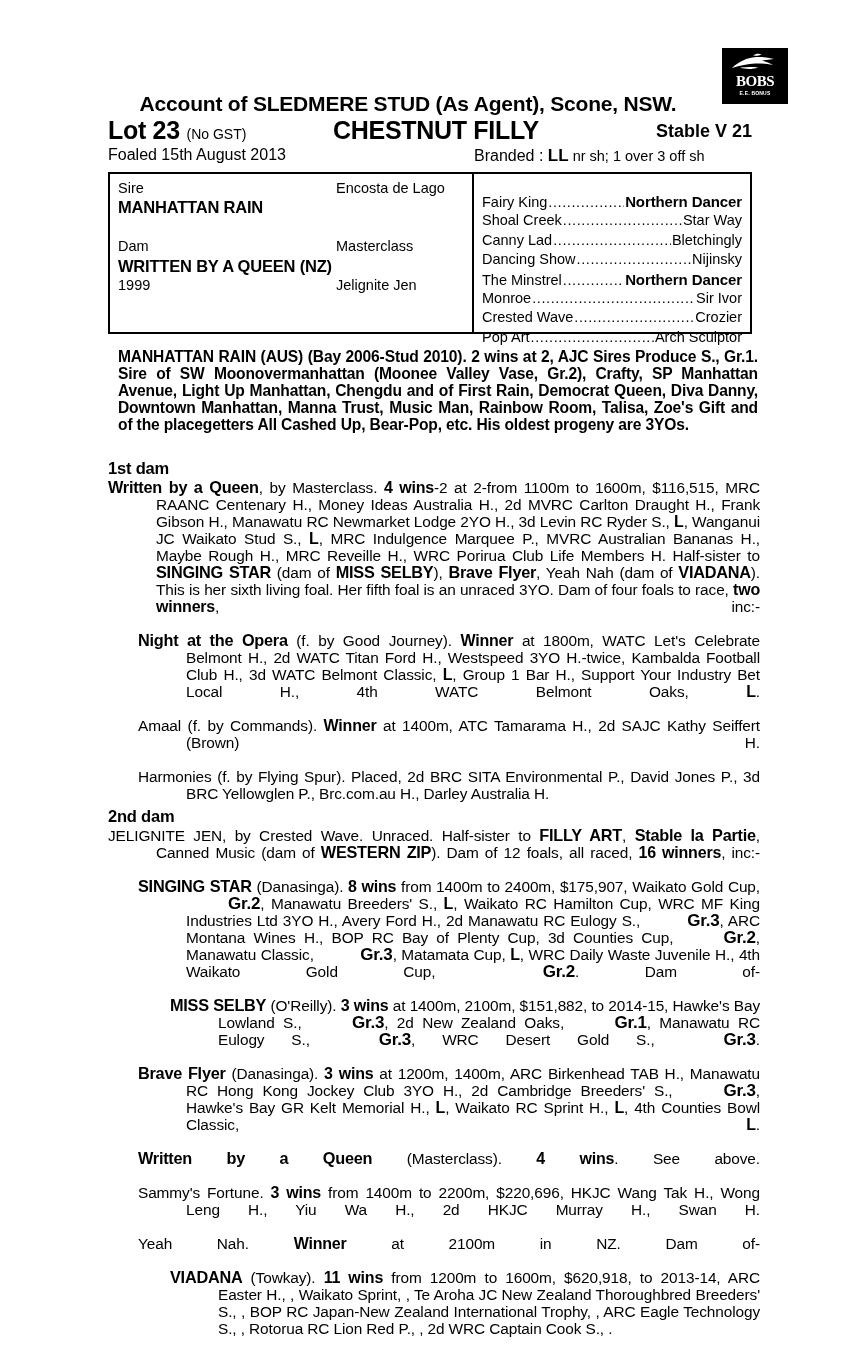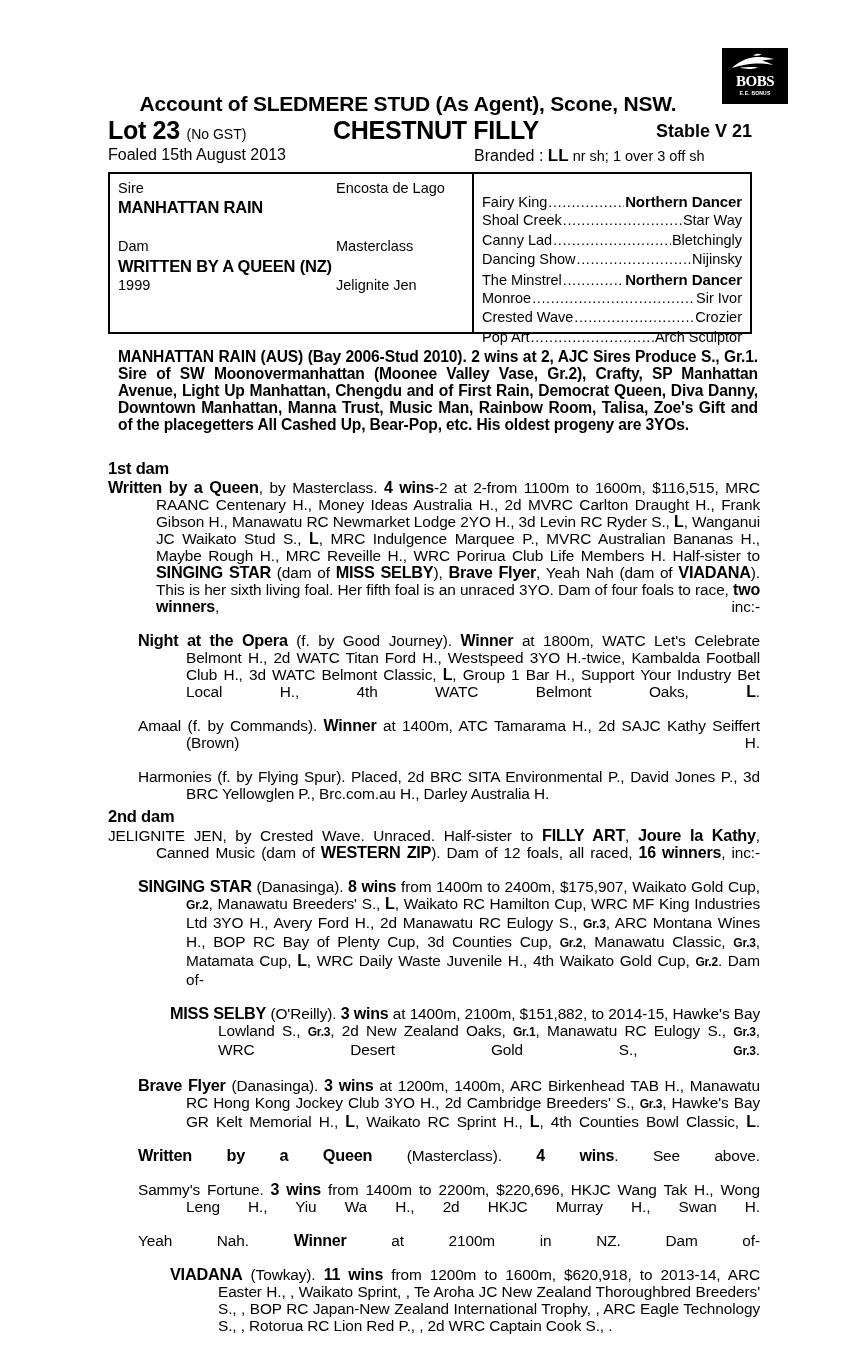--- a/index.html
+++ b/index.html
@@ -249,21 +249,21 @@
   .entry.last:after { display: none; }
 
   
   .lvl0 { padding-left: 0px;  text-indent: -0px; margin-left: 48px; }
   .lvl0 { margin-left: 48px; text-indent: -48px; }
   .lvl1 { margin-left: 78px; text-indent: -48px; }
   .lvl2 { margin-left: 110px; text-indent: -48px; }
 
   b.n { font-weight: bold; font-size: 16.3px; letter-spacing: -0.25px; }
   b.w { font-weight: bold; font-size: 16px; letter-spacing: -0.2px; }
-  b.g { font-weight: bold; font-size: 12px; letter-spacing: -0.2px; }
+  b.g { font-weight: bold; font-size: 17px; letter-spacing: -0.2px; margin-left: 42px; }
   b.L { font-weight: bold; font-size: 16px; }
 </style>
 </head>
 <body>
 
 <div class="page">
 
   <div class="bobs-logo">
     <svg width="66" height="30" viewBox="0 0 66 30">
       <path d="M10 20 C16 14, 24 10, 34 9 C40 8.6, 46 9.6, 52 11 C48 11.6, 44 12, 40 12.4 C44 13.6, 48 15, 51 17 C45 16, 39 15.2, 33 15.6 C26 16, 18 17.8, 10 20 Z" fill="#ffffff"></path>
@@ -371,21 +371,21 @@
         <div class="entry lvl0"><b class="n">Written by a Queen</b>, by Masterclass. <b class="w">4 wins</b>-2 at 2-from 1100m to 1600m, $116,515, MRC RAANC Centenary H., Money Ideas Australia H., 2d MVRC Carlton Draught H., Frank Gibson H., Manawatu RC Newmarket Lodge 2YO H., 3d Levin RC Ryder S., <b class="L">L</b>, Wanganui JC Waikato Stud S., <b class="L">L</b>, MRC Indulgence Marquee P., MVRC Australian Bananas H., Maybe Rough H., MRC Reveille H., WRC Porirua Club Life Members H. Half-sister to <b class="n">SINGING STAR</b> (dam of <b class="n">MISS SELBY</b>), <b class="n">Brave Flyer</b>, Yeah Nah (dam of <b class="n">VIADANA</b>). This is her sixth living foal. Her fifth foal is an unraced 3YO. Dam of four foals to race, <b class="w">two winners</b>, inc:-</div>
         <div class="entry lvl1"><b class="n">Night at the Opera</b> (f. by Good Journey). <b class="w">Winner</b> at 1800m, WATC Let's Celebrate Belmont H., 2d WATC Titan Ford H., Westspeed 3YO H.-twice, Kambalda Football Club H., 3d WATC Belmont Classic, <b class="L">L</b>, Group 1 Bar H., Support Your Industry Bet Local H., 4th WATC Belmont Oaks, <b class="L">L</b>.</div>
         <div class="entry lvl1">Amaal (f. by Commands). <b class="w">Winner</b> at 1400m, ATC Tamarama H., 2d SAJC Kathy Seiffert (Brown) H.</div>
         <div class="entry lvl1 last">Harmonies (f. by Flying Spur). Placed, 2d BRC SITA Environmental P., David Jones P., 3d BRC Yellowglen P., Brc.com.au H., Darley Australia H.</div>
       </div>
   </div>
 
   <div class="dam-section" id="dam2">
     <div class="dam-head">2nd dam</div>
     <div id="dam2-entries">
-        <div class="entry lvl0">JELIGNITE JEN, by Crested Wave. Unraced. Half-sister to <b class="n">FILLY ART</b>, <b class="n">Joure la Kathy</b>, Canned Music (dam of <b class="n">WESTERN ZIP</b>). Dam of 12 foals, all raced, <b class="w">16 winners</b>, inc:-</div>
+        <div class="entry lvl0">JELIGNITE JEN, by Crested Wave. Unraced. Half-sister to <b class="n">FILLY ART</b>, <b class="n">Stable la Partie</b>, Canned Music (dam of <b class="n">WESTERN ZIP</b>). Dam of 12 foals, all raced, <b class="w">16 winners</b>, inc:-</div>
         <div class="entry lvl1"><b class="n">SINGING STAR</b> (Danasinga). <b class="w">8 wins</b> from 1400m to 2400m, $175,907, Waikato Gold Cup, <b class="g">Gr.2</b>, Manawatu Breeders' S., <b class="L">L</b>, Waikato RC Hamilton Cup, WRC MF King Industries Ltd 3YO H., Avery Ford H., 2d Manawatu RC Eulogy S., <b class="g">Gr.3</b>, ARC Montana Wines H., BOP RC Bay of Plenty Cup, 3d Counties Cup, <b class="g">Gr.2</b>, Manawatu Classic, <b class="g">Gr.3</b>, Matamata Cup, <b class="L">L</b>, WRC Daily Waste Juvenile H., 4th Waikato Gold Cup, <b class="g">Gr.2</b>. Dam of-</div>
         <div class="entry lvl2"><b class="n">MISS SELBY</b> (O'Reilly). <b class="w">3 wins</b> at 1400m, 2100m, $151,882, to 2014-15, Hawke's Bay Lowland S., <b class="g">Gr.3</b>, 2d New Zealand Oaks, <b class="g">Gr.1</b>, Manawatu RC Eulogy S., <b class="g">Gr.3</b>, WRC Desert Gold S., <b class="g">Gr.3</b>.</div>
         <div class="entry lvl1"><b class="n">Brave Flyer</b> (Danasinga). <b class="w">3 wins</b> at 1200m, 1400m, ARC Birkenhead TAB H., Manawatu RC Hong Kong Jockey Club 3YO H., 2d Cambridge Breeders' S., <b class="g">Gr.3</b>, Hawke's Bay GR Kelt Memorial H., <b class="L">L</b>, Waikato RC Sprint H., <b class="L">L</b>, 4th Counties Bowl Classic, <b class="L">L</b>.</div>
         <div class="entry lvl1"><b class="n">Written by a Queen</b> (Masterclass). <b class="w">4 wins</b>. See above.</div>
         <div class="entry lvl1">Sammy's Fortune. <b class="w">3 wins</b> from 1400m to 2200m, $220,696, HKJC Wang Tak H., Wong Leng H., Yiu Wa H., 2d HKJC Murray H., Swan H.</div>
         <div class="entry lvl1">Yeah Nah. <b class="w">Winner</b> at 2100m in NZ. Dam of-</div>
         <div class="entry lvl2 last"><b class="n">VIADANA</b> (Towkay). <b class="w">11 wins</b> from 1200m to 1600m, $620,918, to 2013-14, ARC Easter H., , Waikato Sprint, , Te Aroha JC New Zealand Thoroughbred Breeders' S., , BOP RC Japan-New Zealand International Trophy, , ARC Eagle Technology S., , Rotorua RC Lion Red P., , 2d WRC Captain Cook S., .</div>
       </div>
   </div>
 

